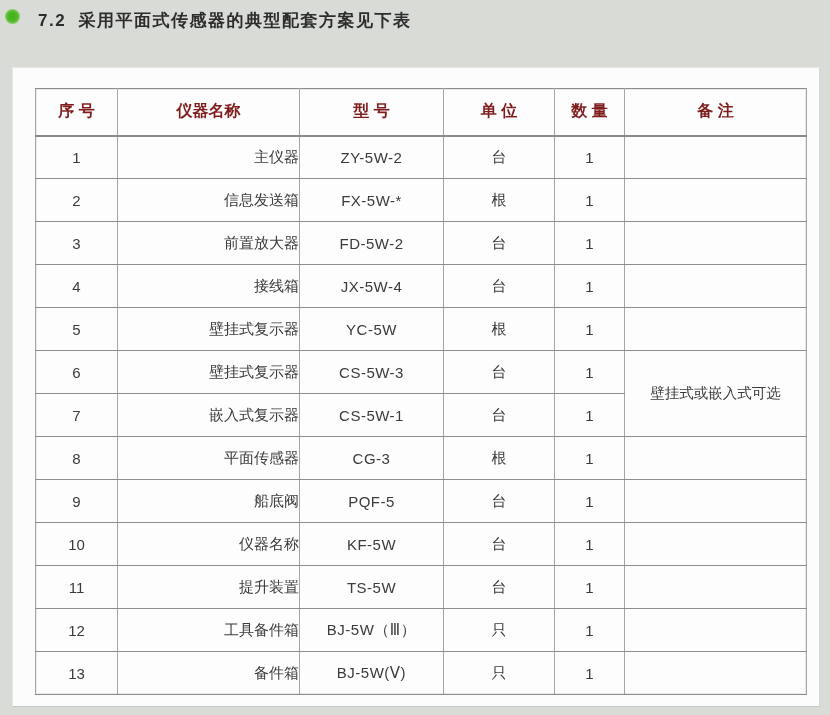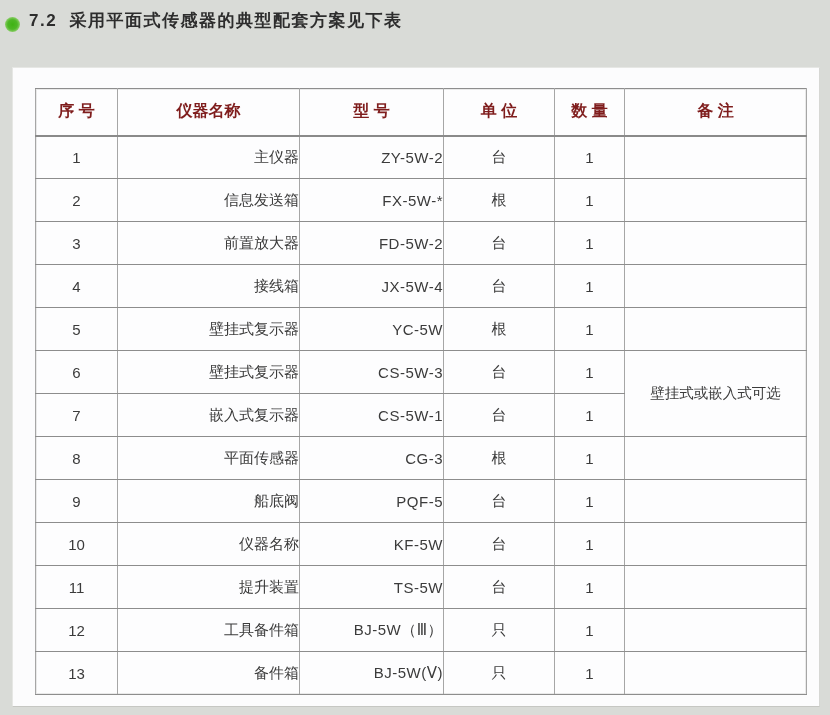--- a/index.html
+++ b/index.html
@@ -7,22 +7,22 @@
     width: 830px; height: 715px;
     font-family: "Liberation Sans", "DejaVu Sans", sans-serif;
     background: #d9dbd7;
     overflow: hidden;
     position: relative;
   }
   .section-heading {
     position: absolute;
     left: 5px; top: 9px;
     display: flex;
-    align-items: flex-end;
-    gap: 9px;
+    align-items: flex-start;
+    gap: 18px;
   }
   .bullet {
     width: 15px; height: 15px;
     border-radius: 50%;
     background: radial-gradient(circle at 50% 50%, #3fb214 0%, #4eb726 45%, #8ecf6b 72%, #b5dfa0 100%);
     flex: 0 0 auto;
   }
   .heading-text {
     font-size: 17px;
     font-weight: 700;
@@ -67,21 +67,21 @@
   table.spec-table { border: 1px solid #7f7f7f; box-shadow: 0 0 0 1px #e9e9e9 inset; }
   table.spec-table thead th {
     height: 47px;
     font-size: 16px;
     font-weight: 700;
     color: #7f1d1d;
     border-bottom: 2px solid #8a8a8a;
   }
   table.spec-table tbody td { height: 43px; font-size: 15px; }
   table.spec-table td.col-name { text-align: right; padding-left: 29px; }
-  table.spec-table td.col-model { letter-spacing: 0.5px; text-align: right; }
+  table.spec-table td.col-model { letter-spacing: 0.5px; }
   table.spec-table td.col-note { font-size: 14.5px; padding: 11px 4px; }
 </style>
 </head>
 <body>
 
 <div class="section-heading">
   <span class="bullet"></span>
   <span class="heading-text">7.2  采用平面式传感器的典型配套方案见下表</span>
 </div>
 

